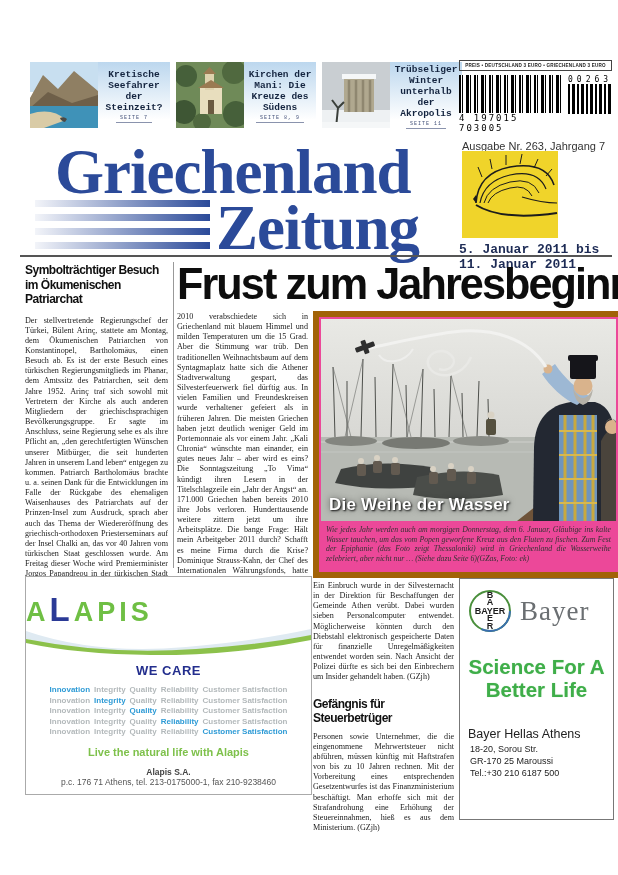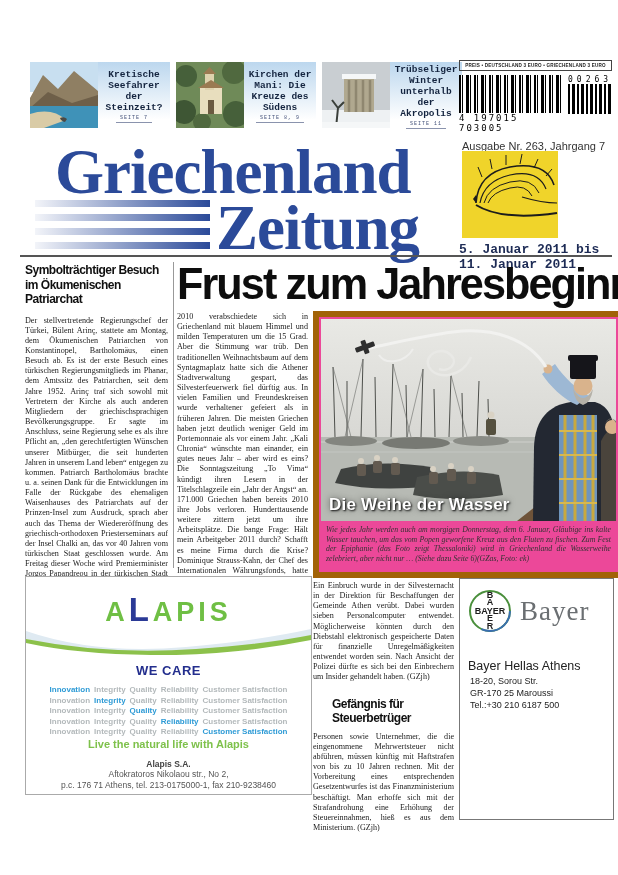--- a/index.html
+++ b/index.html
@@ -288,60 +288,60 @@
           <rect x="-2.5" y="-7" width="5" height="14" rx="1"></rect>
         </g>
       </svg>
       <div class="overlay-title">Die Weihe der Wasser</div>
     </div>
     <div class="caption" style="margin:4px 7px 0;">Wie jedes Jahr werden auch am morgigen Donnerstag, dem 6. Januar, Gläubige ins kalte Wasser tauchen, um das vom Popen geworfene Kreuz aus den Fluten zu fischen. Zum Fest der Epiphanie (das Foto zeigt Thessaloniki) wird in Griechenland die Wasserweihe zelebriert, aber nicht nur … (Siehe dazu Seite 6)(GZas, Foto: ek)</div>
   </div>
 
   <div class="abs" style="left:313px;top:575px;width:141px;">
     <div class="body-txt" style="margin-top:6px;">Ein Einbruch wurde in der Silvesternacht in der Direktion für Beschaffungen der Gemeinde Athen verübt. Dabei wurden sieben Personalcomputer entwendet. Möglicherweise könnten durch den Diebstahl elektronisch gespeicherte Daten für finanzielle Unregelmäßigkeiten entwendet worden sein. Nach Ansicht der Polizei dürfte es sich bei den Einbrechern um Insider gehandelt haben. (GZjh)</div>
-    <div class="sec-title" style="margin-top:14px;padding-left:19px;">Gefängnis für Steuerbetrüger</div>
+    <div class="sec-title" style="margin-top:14px;">Gefängnis für Steuerbetrüger</div>
     <div class="body-txt" style="margin-top:6px;">Personen sowie Unternehmer, die die eingenommene Mehrwertsteuer nicht abführen, müssen künftig mit Haftstrafen von bis zu 10 Jahren rechnen. Mit der Vorbereitung eines entsprechenden Gesetzentwurfes ist das Finanzministerium beschäftigt. Man erhoffe sich mit der Strafandrohung eine Erhöhung der Steuereinnahmen, hieß es aus dem Ministerium. (GZjh)</div>
   </div>
 
   <div class="abs ad-box" style="left:25px;top:576px;width:285px;height:217px;">
-    <div style="text-align:center;margin-top:14px;">
+    <div style="text-align:left;margin-top:14px;">
       <span class="al-logo al-a">A</span><span class="al-logo al-l">L</span><span class="al-logo al-rest">APIS</span>
     </div>
     <svg class="al-swoosh" width="285" height="26" viewBox="0 0 285 26">
       <path d="M0,2 Q70,26 160,18 Q230,12 285,0 L285,10 Q220,22 150,24 Q60,26 0,10 Z" fill="#dfeaf2"></path>
       <path d="M0,10 Q80,26 170,20 Q240,15 285,6 L285,11 Q220,24 150,26 Q60,27 0,14 Z" fill="#8cc14b"></path>
     </svg>
     <div class="al-wecare" style="margin-top:8px;">WE CARE</div>
     <div class="al-rows" style="margin-top:7px;">
         <div class="al-row"><span class="al-hl">Innovation</span><span class="al-dim">Integrity</span><span class="al-dim">Quality</span><span class="al-dim">Reliability</span><span class="al-dim">Customer Satisfaction</span></div>
         <div class="al-row"><span class="al-dim">Innovation</span><span class="al-hl">Integrity</span><span class="al-dim">Quality</span><span class="al-dim">Reliability</span><span class="al-dim">Customer Satisfaction</span></div>
         <div class="al-row"><span class="al-dim">Innovation</span><span class="al-dim">Integrity</span><span class="al-hl">Quality</span><span class="al-dim">Reliability</span><span class="al-dim">Customer Satisfaction</span></div>
         <div class="al-row"><span class="al-dim">Innovation</span><span class="al-dim">Integrity</span><span class="al-dim">Quality</span><span class="al-hl">Reliability</span><span class="al-dim">Customer Satisfaction</span></div>
         <div class="al-row"><span class="al-dim">Innovation</span><span class="al-dim">Integrity</span><span class="al-dim">Quality</span><span class="al-dim">Reliability</span><span class="al-hl">Customer Satisfaction</span></div>
       </div>
-    <div class="al-slogan" style="">Live the natural life with Alapis</div>
+    <div class="al-slogan" style="margin-top:8px;">Live the natural life with Alapis</div>
     <div class="al-company" style="margin-top:9px;">Alapis S.A.</div>
-    <div class="al-addr">Aftokratoros Nikolaou str., No 2,</div>
     <div class="al-addr">p.c. 176 71 Athens, tel. 213-0175000-1, fax 210-9238460</div>
   </div>
 
   <div class="abs ad-box" style="left:459px;top:578px;width:153px;height:240px;border-color:#777;">
     <div style="display:flex;align-items:center;margin:10px 0 0 8px;">
       <svg width="44" height="44" viewBox="0 0 44 44">
         <circle cx="22" cy="22" r="20" fill="none" stroke="#4a8f3c" stroke-width="2"></circle>
         <circle cx="22" cy="22" r="20" fill="none" stroke="#3a6fb0" stroke-width="2" stroke-dasharray="40 86"></circle>
         <text id="bayer-h" x="22" y="25" text-anchor="middle" font-family="Liberation Sans,sans-serif" font-size="9" font-weight="bold" fill="#1c1c1c">BAYER</text>
         <g id="bayer-v" font-family="Liberation Sans,sans-serif" font-size="9" font-weight="bold" fill="#1c1c1c" text-anchor="middle">
             <text x="22" y="8.5">B</text>
             <text x="22" y="16.3">A</text>
             <text x="22" y="31.9">E</text>
             <text x="22" y="39.7">R</text>
           </g>
       </svg>
       <span class="bayer-word" style="margin-left:8px;">Bayer</span>
     </div>
+    <div class="bayer-slogan" style="margin-top:22px;padding:0 6px;">Science For A Better Life</div>
     <div class="bayer-company" style="margin:26px 0 2px 8px;">Bayer Hellas Athens</div>
     <div class="bayer-addr" style="margin-left:10px;">18-20, Sorou Str.</div>
     <div class="bayer-addr" style="margin-left:10px;">GR-170 25  Maroussi</div>
     <div class="bayer-addr" style="margin-left:10px;">Tel.:+30 210 6187 500</div>
   </div>
 
 </div>
 
 </body></html>

